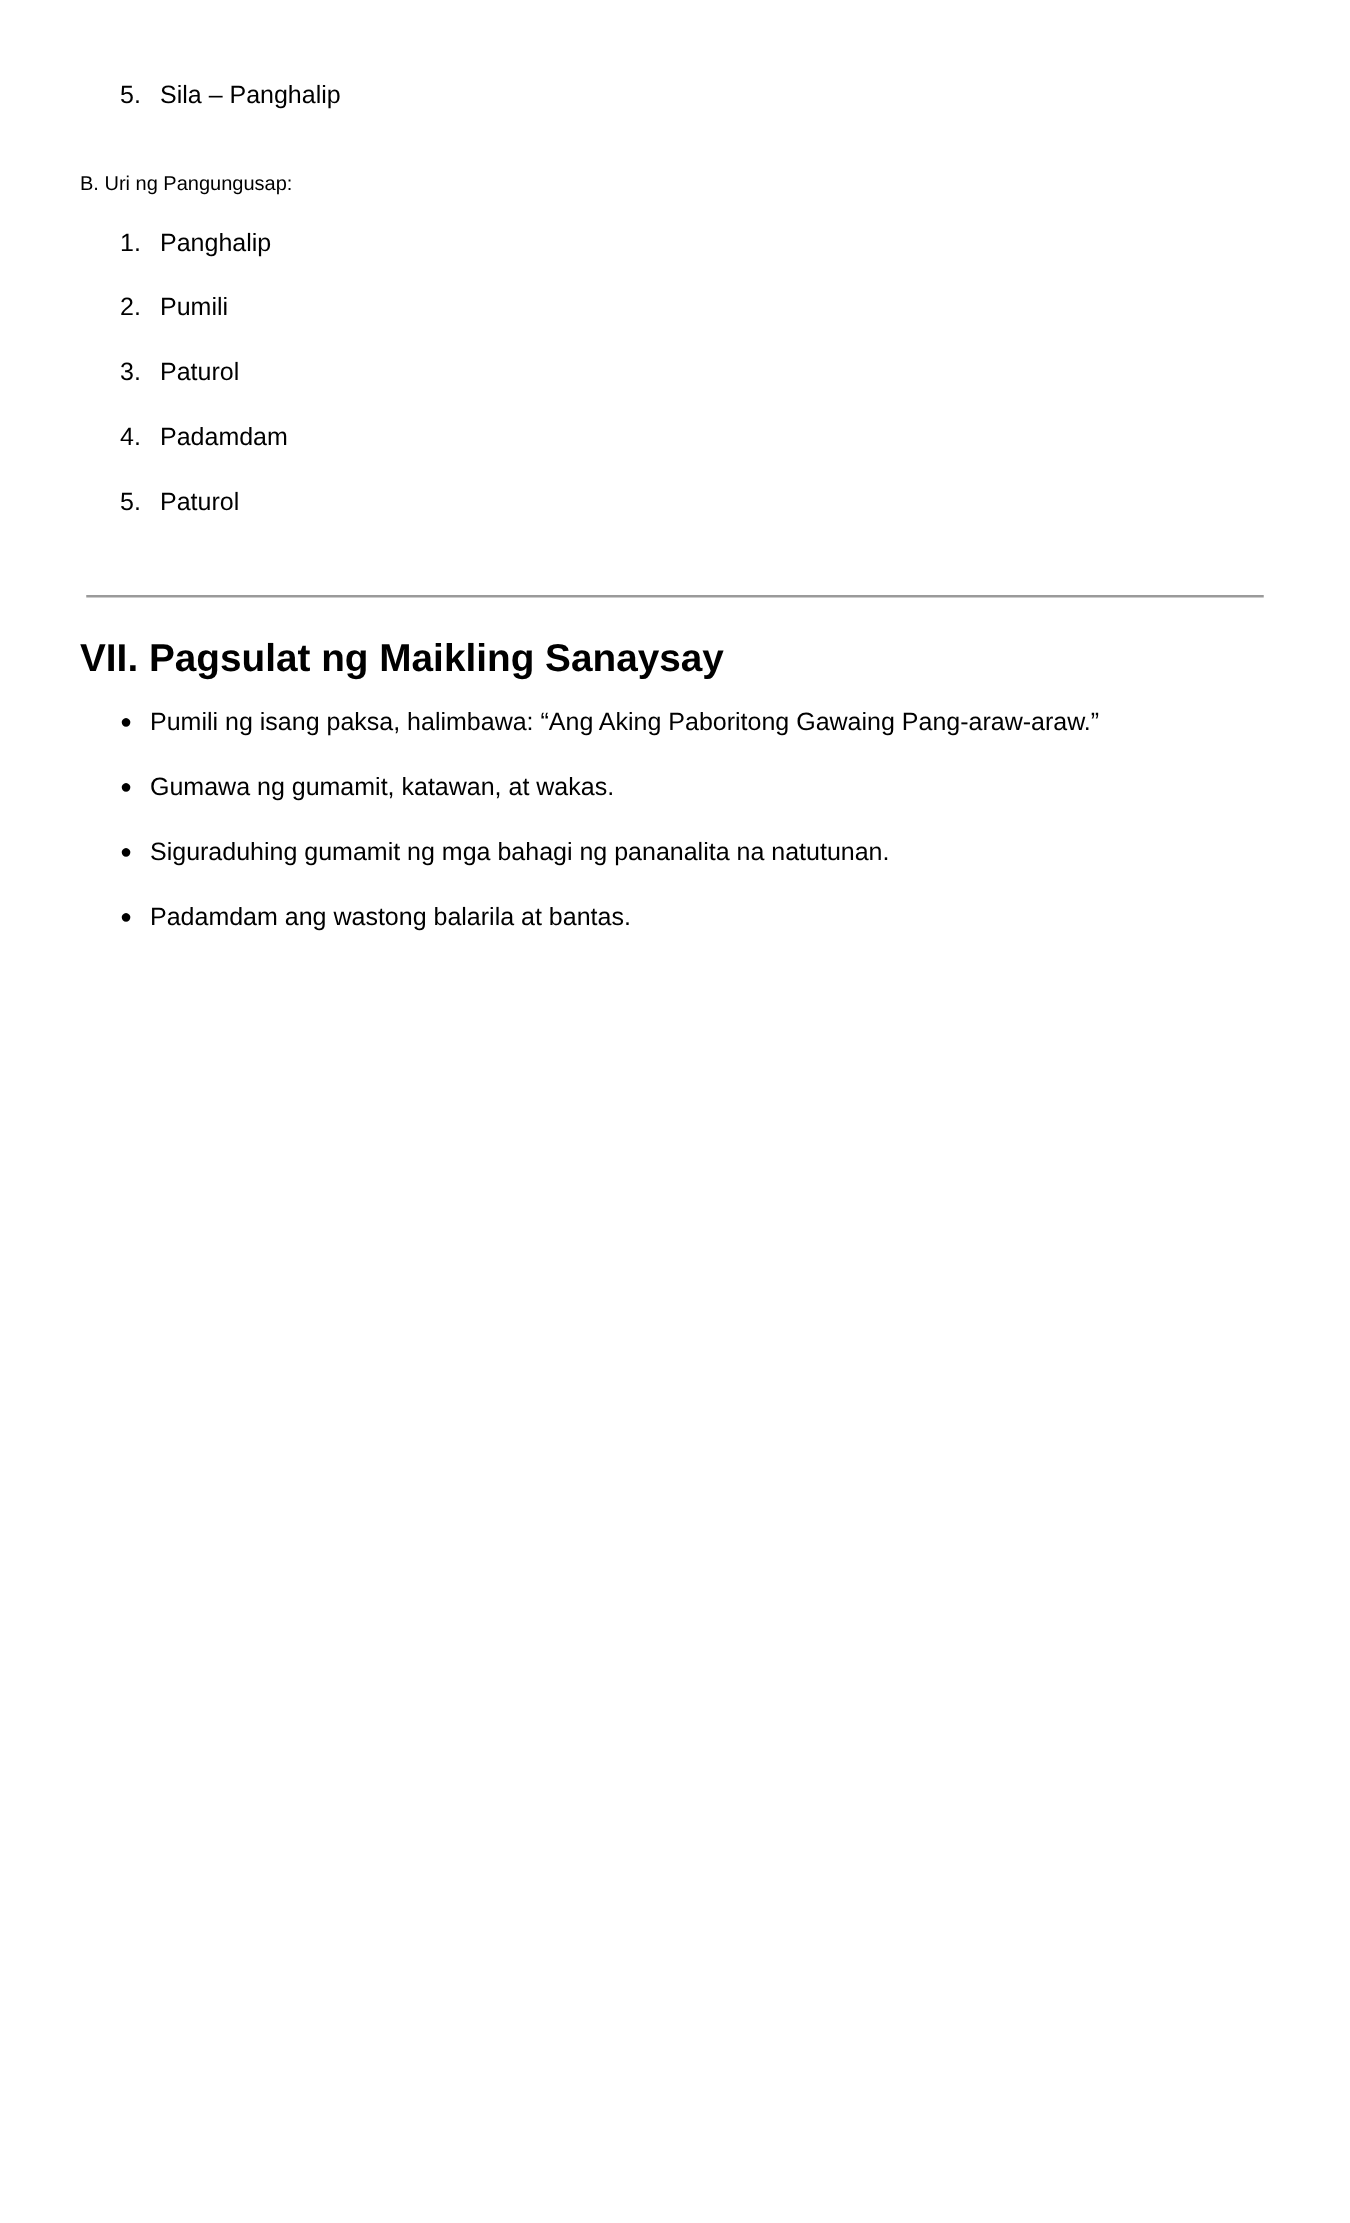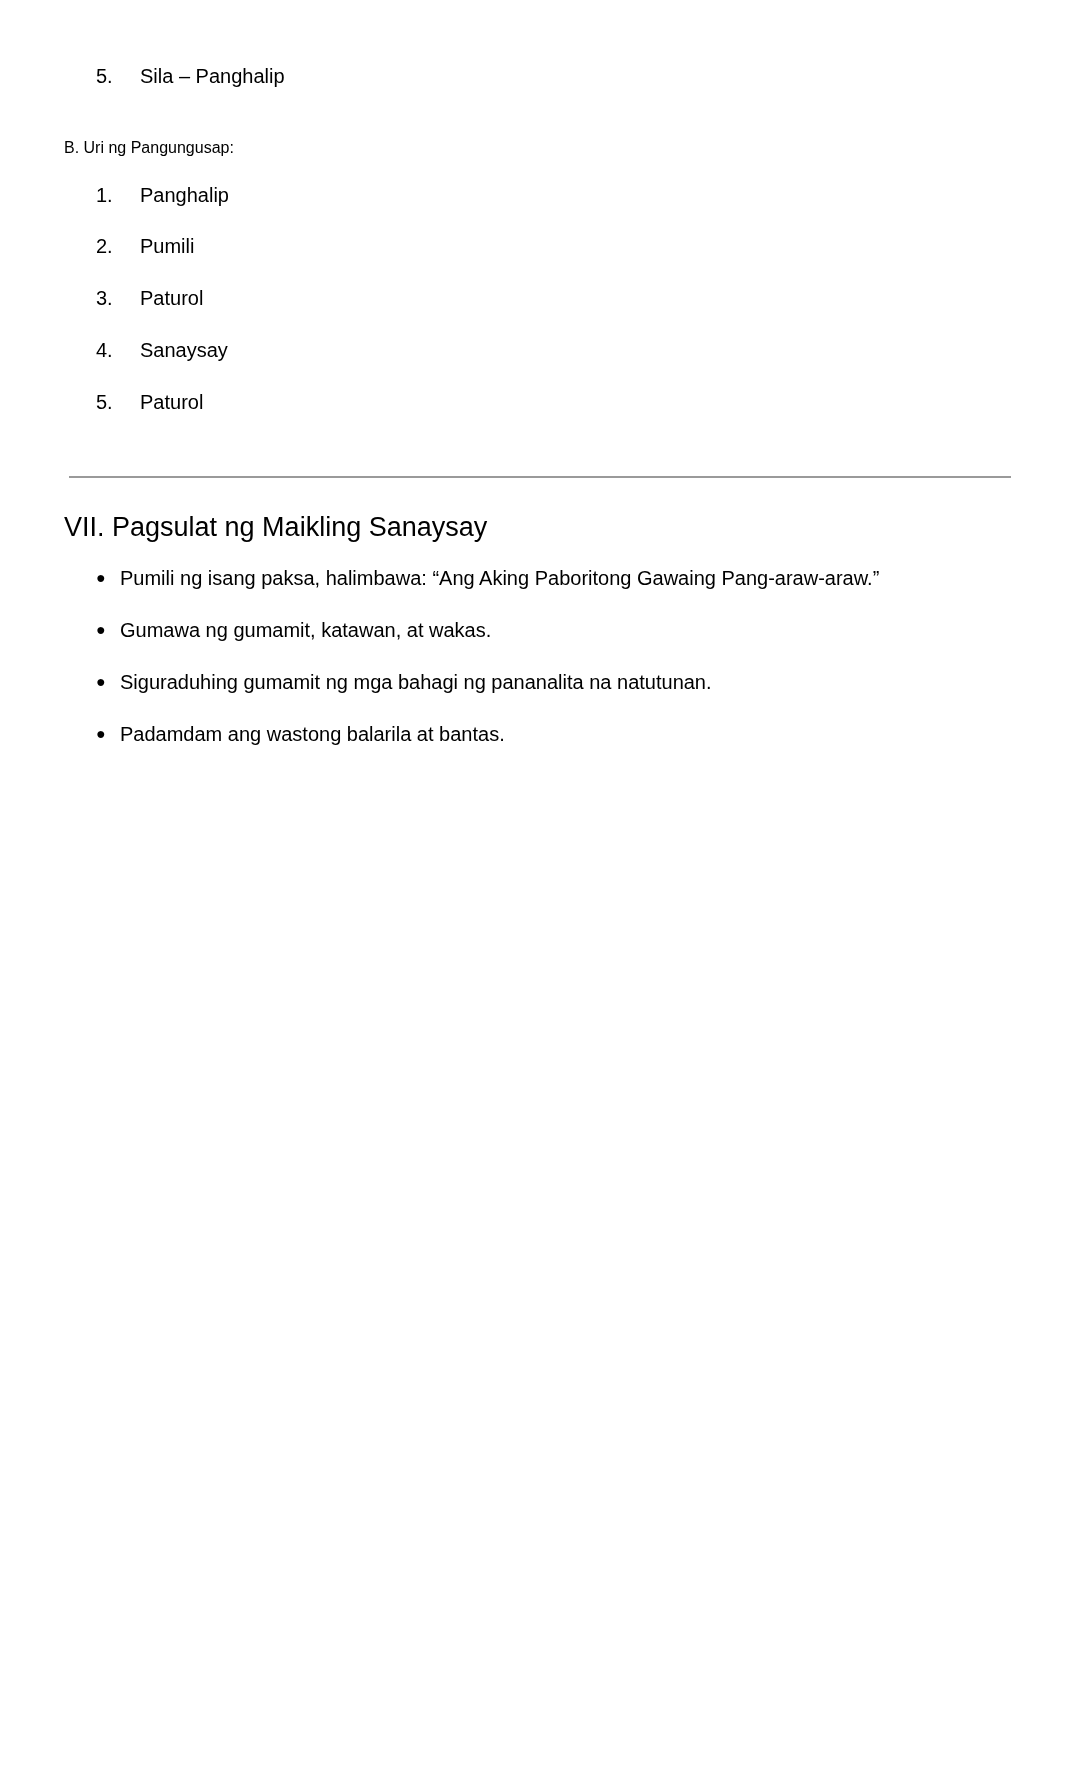--- a/index.html
+++ b/index.html
@@ -30,21 +30,21 @@
       line-height: 24px;
       white-space: nowrap;
     }
     .num-item .marker {
       position: absolute;
       left: 96px;
       top: 0;
     }
     .num-item .text {
       position: absolute;
-      left: 140px;
+      left: 128px;
       top: 0;
     }
     .subheading {
       position: absolute;
       left: 64px;
       font-size: 16px;
       line-height: 24px;
       white-space: nowrap;
     }
     .divider {
@@ -52,23 +52,23 @@
       left: 69px;
       top: 476px;
       width: 942px;
       height: 2px;
       background: #9a9a9a;
     }
     .section-heading {
       position: absolute;
       left: 64px;
       top: 513px;
-      font-size: 27px;
+      font-size: 31px;
       line-height: 28px;
-      font-weight: normal;
+      font-weight: bold;
       white-space: nowrap;
     }
     .bullet-item {
       position: absolute;
       left: 0;
       font-size: 20px;
       line-height: 24px;
       white-space: nowrap;
     }
     .bullet-item .bullet {
@@ -102,21 +102,21 @@
   <div class="num-item" style="top:234px;">
     <span class="marker">2.</span>
     <span class="text">Pumili</span>
   </div>
   <div class="num-item" style="top:286px;">
     <span class="marker">3.</span>
     <span class="text">Paturol</span>
   </div>
   <div class="num-item" style="top:338px;">
     <span class="marker">4.</span>
-    <span class="text">Sanaysay</span>
+    <span class="text">Padamdam</span>
   </div>
   <div class="num-item" style="top:390px;">
     <span class="marker">5.</span>
     <span class="text">Paturol</span>
   </div>
 
   <div class="divider"></div>
 
   <div class="section-heading">VII. Pagsulat ng Maikling Sanaysay</div>
 

